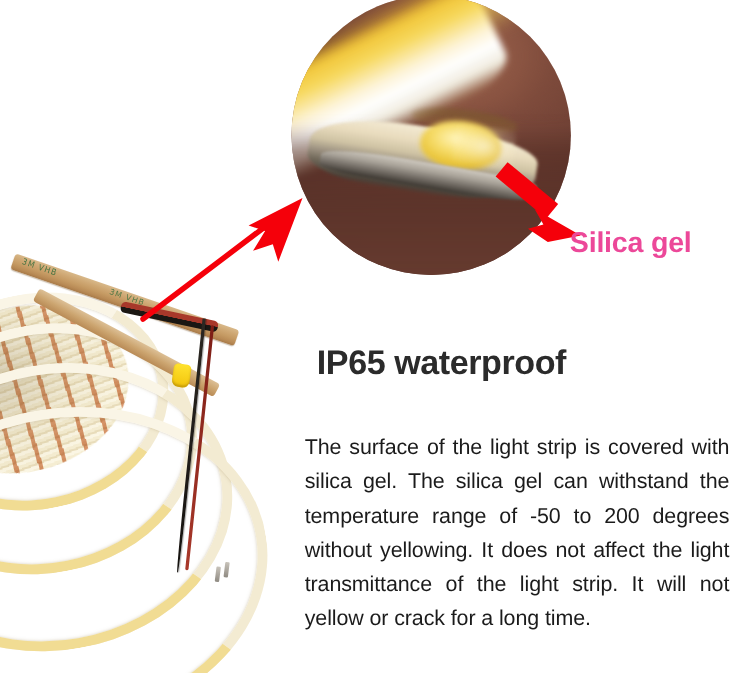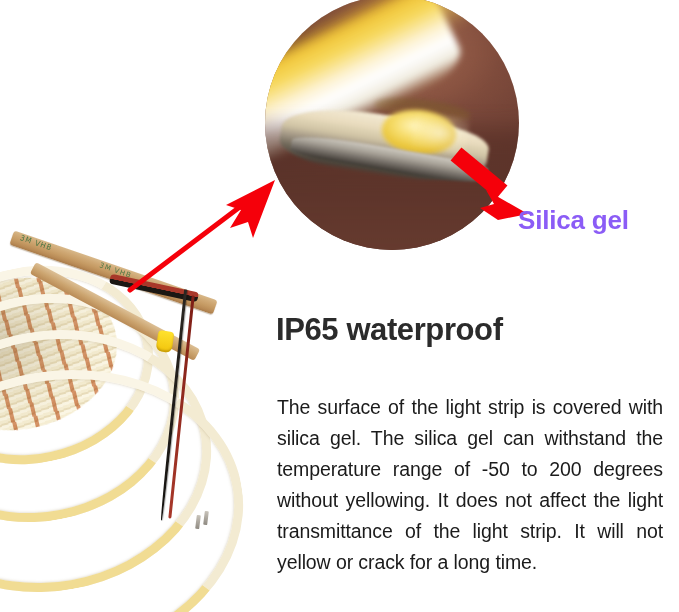--- a/index.html
+++ b/index.html
@@ -318,27 +318,27 @@
   
   .arrow-svg { position: absolute; overflow: visible; }
 
   
   .silica-label {
     position: absolute;
     left: 518px;
     top: 205px;
     font-size: 26px;
     font-weight: 700;
-    color: #8b5cf6;
+    color: #ec4899;
     letter-spacing: -0.2px;
     white-space: nowrap;
   }
   .headline {
     position: absolute;
-    left: 276px;
+    left: 288px;
     top: 312px;
     font-size: 31px;
     font-weight: 700;
     color: #2b2b2b;
     letter-spacing: -0.4px;
     white-space: nowrap;
   }
   .body-copy {
     position: absolute;
     left: 277px;

